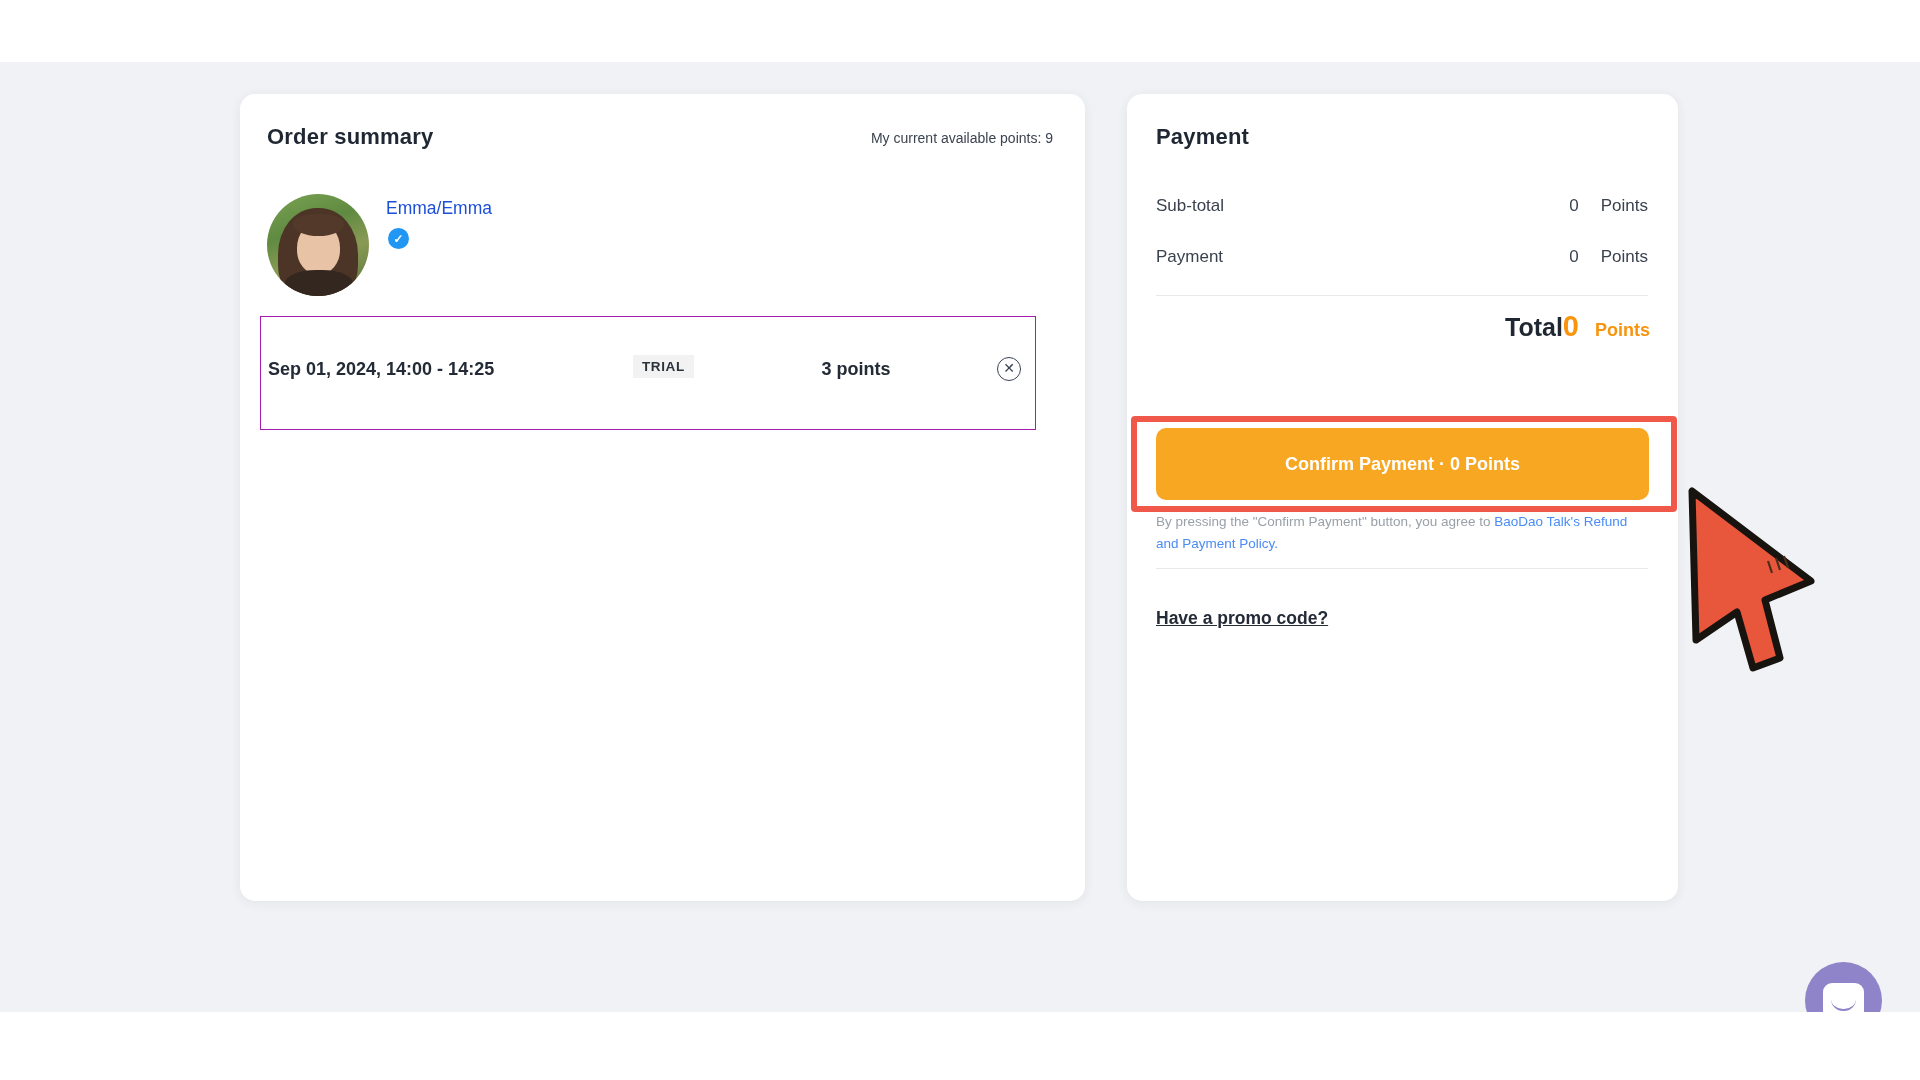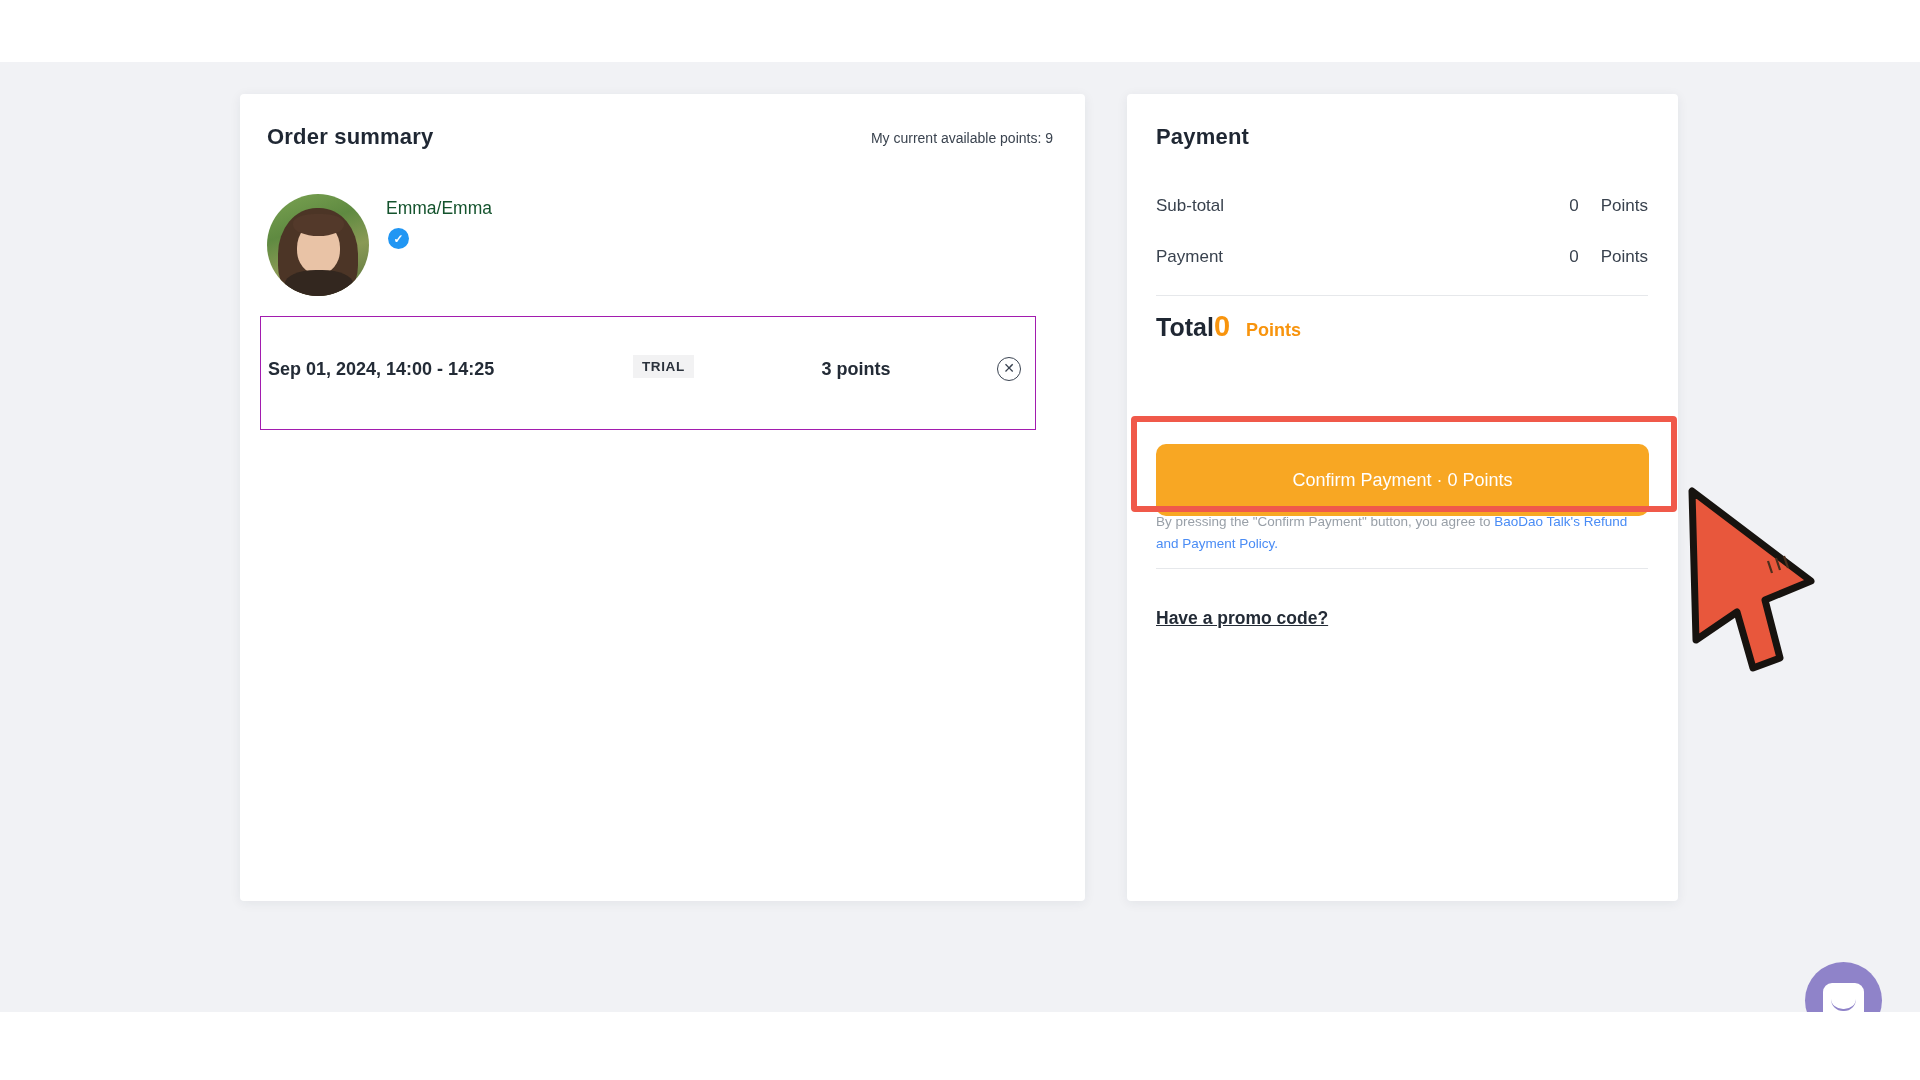--- a/index.html
+++ b/index.html
@@ -9,42 +9,42 @@
     background:#ffffff;
     position:relative;
     overflow:hidden;
     color:#232b36;
   }
   .gray-band { position:absolute; left:0; top:62px; width:1920px; height:950px; background:#f1f2f5; }
   .bottom-strip { position:absolute; left:0; top:1012px; width:1920px; height:68px; background:#ffffff; z-index:20; }
 
   .card {
     position:absolute; top:94px; height:807px; background:#ffffff;
-    border-radius:4px; box-shadow:0 2px 12px rgba(30,40,60,0.07);
+    border-radius:15px; box-shadow:0 2px 12px rgba(30,40,60,0.07);
   }
   .card-left { left:240px; width:845px; }
   .card-right { left:1127px; width:551px; }
 
   .h-title { font-size:22px; font-weight:bold; color:#1f2733; letter-spacing:0.2px; }
 
   
   .os-title { position:absolute; left:27px; top:30px; }
   .points-note { position:absolute; right:32px; top:36px; font-size:14px; color:#3a434f; }
 
   .avatar {
     position:absolute; left:27px; top:100px; width:102px; height:102px;
     border-radius:50%; overflow:hidden;
     background:linear-gradient(160deg,#7ba352 0%,#5f8a41 34%,#8a9a55 60%,#55703a 100%);
   }
   .avatar .hair { position:absolute; left:11px; top:14px; width:80px; height:96px; background:#4c3526; border-radius:48% 48% 40% 40%; }
   .avatar .face { position:absolute; left:30px; top:28px; width:43px; height:52px; background:#e9c3a6; border-radius:50% 50% 46% 46%; }
   .avatar .bangs { position:absolute; left:26px; top:20px; width:51px; height:22px; background:#53392a; border-radius:50% 50% 60% 60%; }
   .avatar .body { position:absolute; left:18px; top:76px; width:68px; height:30px; background:#33271f; border-radius:45% 45% 0 0; }
 
-  .tutor-name { position:absolute; left:146px; top:104px; font-size:17.5px; color:#14532d; }
+  .tutor-name { position:absolute; left:146px; top:104px; font-size:17.5px; color:#1d4ed8; }
   .verify-badge {
     position:absolute; left:148px; top:134px; width:21px; height:21px; border-radius:50%;
     background:#2196f3; color:#fff; font-size:12px; font-weight:bold;
     display:flex; align-items:center; justify-content:center;
   }
 
   .booking-row {
     position:absolute; left:20px; top:222px; width:776px; height:114px;
     border:1px solid #a21caf; background:#fff;
   }
@@ -61,35 +61,35 @@
 
   
   .pay-title { position:absolute; left:29px; top:30px; }
   .pay-row { position:absolute; left:29px; right:30px; height:24px; display:flex; justify-content:space-between; align-items:center; }
   .pay-row.r0 { top:100px; } .pay-row.r1 { top:151px; }
   .pay-label { font-size:17px; color:#39424e; }
   .pay-value { display:flex; gap:22px; font-size:17px; color:#39424e; }
   .divider { position:absolute; left:29px; right:30px; height:0; border-top:1px solid #e6e8eb; }
   .d1 { top:201px; } .d2 { top:474px; }
 
-  .total-row { position:absolute; left:29px; right:28px; top:216px; display:flex; justify-content:flex-start; align-items:baseline; }
+  .total-row { position:absolute; left:29px; right:28px; top:216px; display:flex; justify-content:flex-end; align-items:baseline; }
   .total-label { font-size:25px; font-weight:bold; color:#1f2733; }
   .total-value { display:flex; gap:16px; align-items:baseline; }
   .total-num { font-size:29px; font-weight:bold; color:#f8940d; }
   .total-unit { font-size:18px; font-weight:bold; color:#f8940d; }
 
   .highlight-rect {
     position:absolute; left:4px; top:322px; width:546px; height:96px;
     border:6px solid #f0594a; border-radius:4px; z-index:3;
   }
   .confirm-btn {
     position:absolute; left:29px; top:334px; width:493px; height:72px;
     background:#f8a723; border:none; border-radius:10px; cursor:pointer;
-    color:#ffffff; font-size:18px; font-weight:normal; font-family:inherit;
-    display:flex; align-items:center; justify-content:center; z-index:2;margin-top:16px;
+    color:#ffffff; font-size:18px; font-weight:bold; font-family:inherit;
+    display:flex; align-items:center; justify-content:center; z-index:2;
   }
   .agreement { position:absolute; left:29px; right:30px; top:417px; font-size:13.5px; line-height:1.65; color:#99a0a8; }
   .agreement a { color:#4a8cf5; text-decoration:none; cursor:pointer; }
   .promo-link { position:absolute; left:29px; top:514px; font-size:17.5px; font-weight:bold; color:#232b36; text-decoration:underline; cursor:pointer; }
 
   
   .cursor-svg { position:absolute; left:1668px; top:477px; z-index:15; }
   .chat-widget {
     position:absolute; left:1805px; top:962px; width:77px; height:77px; border-radius:50%;
     background:#8f83c9; z-index:10; display:flex; align-items:flex-start; justify-content:center; cursor:pointer;

